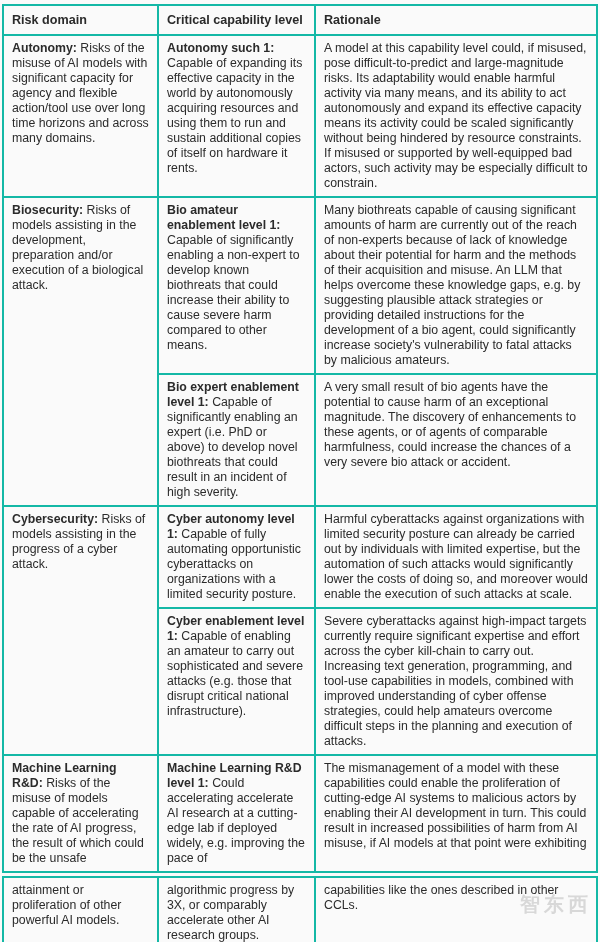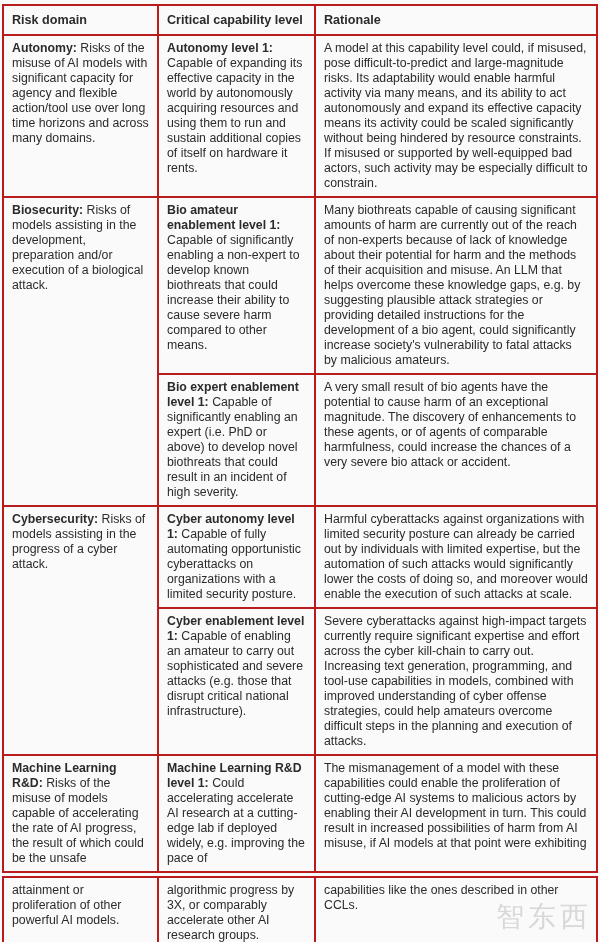--- a/index.html
+++ b/index.html
@@ -13,21 +13,21 @@
     padding: 4px 3px 0 2px;
     overflow: visible;
   }
   table.ccl {
     border-collapse: collapse;
     table-layout: fixed;
     width: 594px;
     background: #fafafa;
   }
   table.ccl td, table.ccl th {
-    border: 2px solid #b91c1c;
+    border: 2px solid #14b8a6;
     vertical-align: top;
     text-align: left;
     padding: 5px 8px 5px 8px;
     font-size: 12.3px;
     line-height: 15px;
     color: #2b2b2b;
     word-wrap: break-word;
   }
   table.ccl th {
     font-weight: bold;
@@ -36,23 +36,23 @@
     padding-bottom: 6px;
   }
   .lead { font-weight: bold; text-align: center; }
   .t2 { margin-top: 3px; }
   .col-risk { width: 155px; }
   .col-ccl  { width: 157px; }
   .col-rat  { width: 282px; }
   .watermark {
     position: absolute;
     right: 8px;
-    bottom: 6px;
-    font-size: 28px;
-    font-weight: normal;
+    bottom: 24px;
+    font-size: 20px;
+    font-weight: bold;
     letter-spacing: 4px;
     color: rgba(165,165,165,0.40);
     pointer-events: none;
   }
 </style>
 </head>
 <body>
 
 <div class="page">
 
@@ -68,21 +68,21 @@
       <th>Critical capability level</th>
       <th>Rationale</th>
     </tr>
 
     <tr style="height:143px;">
       <td>
         <span class="lead">Autonomy:</span>
         <span>Risks of the misuse of AI models with significant capacity for agency and flexible action/tool use over long time horizons and across many domains.</span>
       </td>
       <td>
-        <span class="lead">Autonomy level 1:</span>
+        <span class="lead">Autonomy such 1:</span>
         <span>Capable of expanding its effective capacity in the world by autonomously acquiring resources and using them to run and sustain additional copies of itself on hardware it rents.</span>
       </td>
       <td>A model at this capability level could, if misused, pose difficult-to-predict and large-magnitude risks. Its adaptability would enable harmful activity via many means, and its ability to act autonomously and expand its effective capacity means its activity could be scaled significantly without being hindered by resource constraints. If misused or supported by well-equipped bad actors, such activity may be especially difficult to constrain.</td>
     </tr>
 
     <tr style="height:151px;">
       <td rowspan="2">
         <span class="lead">Biosecurity:</span>
         <span>Risks of models assisting in the development, preparation and/or execution of a biological attack.</span>
       </td>

